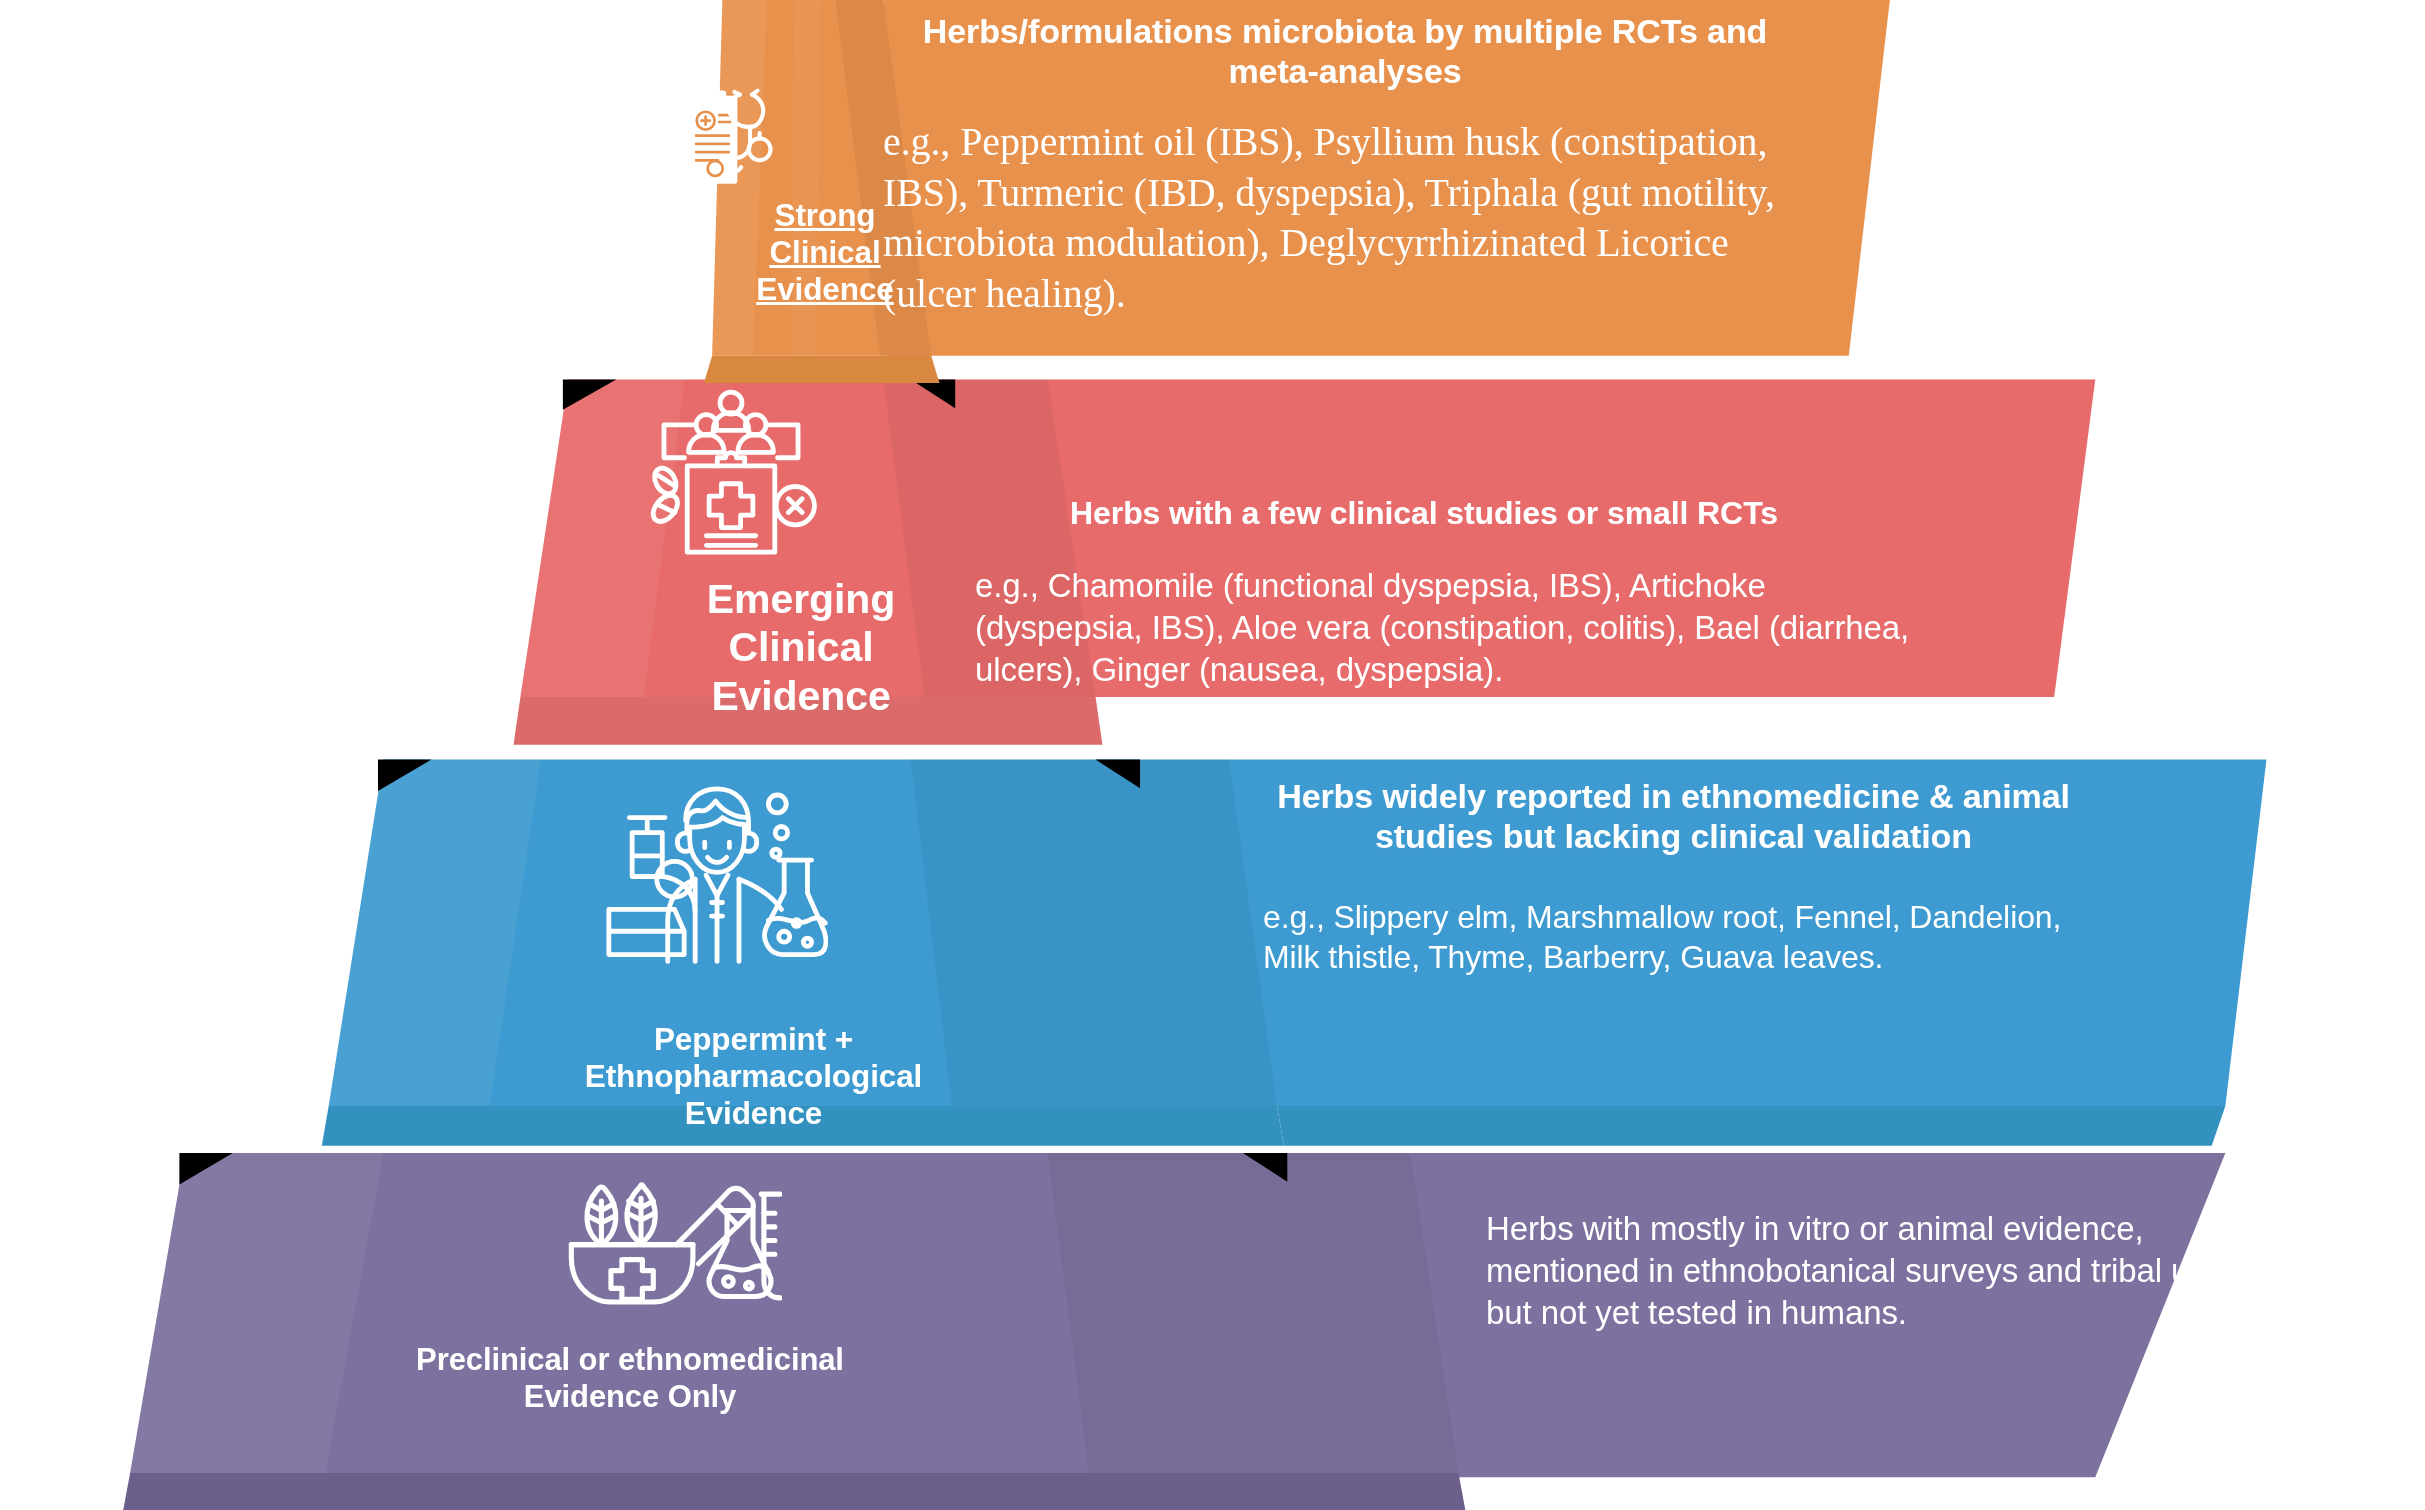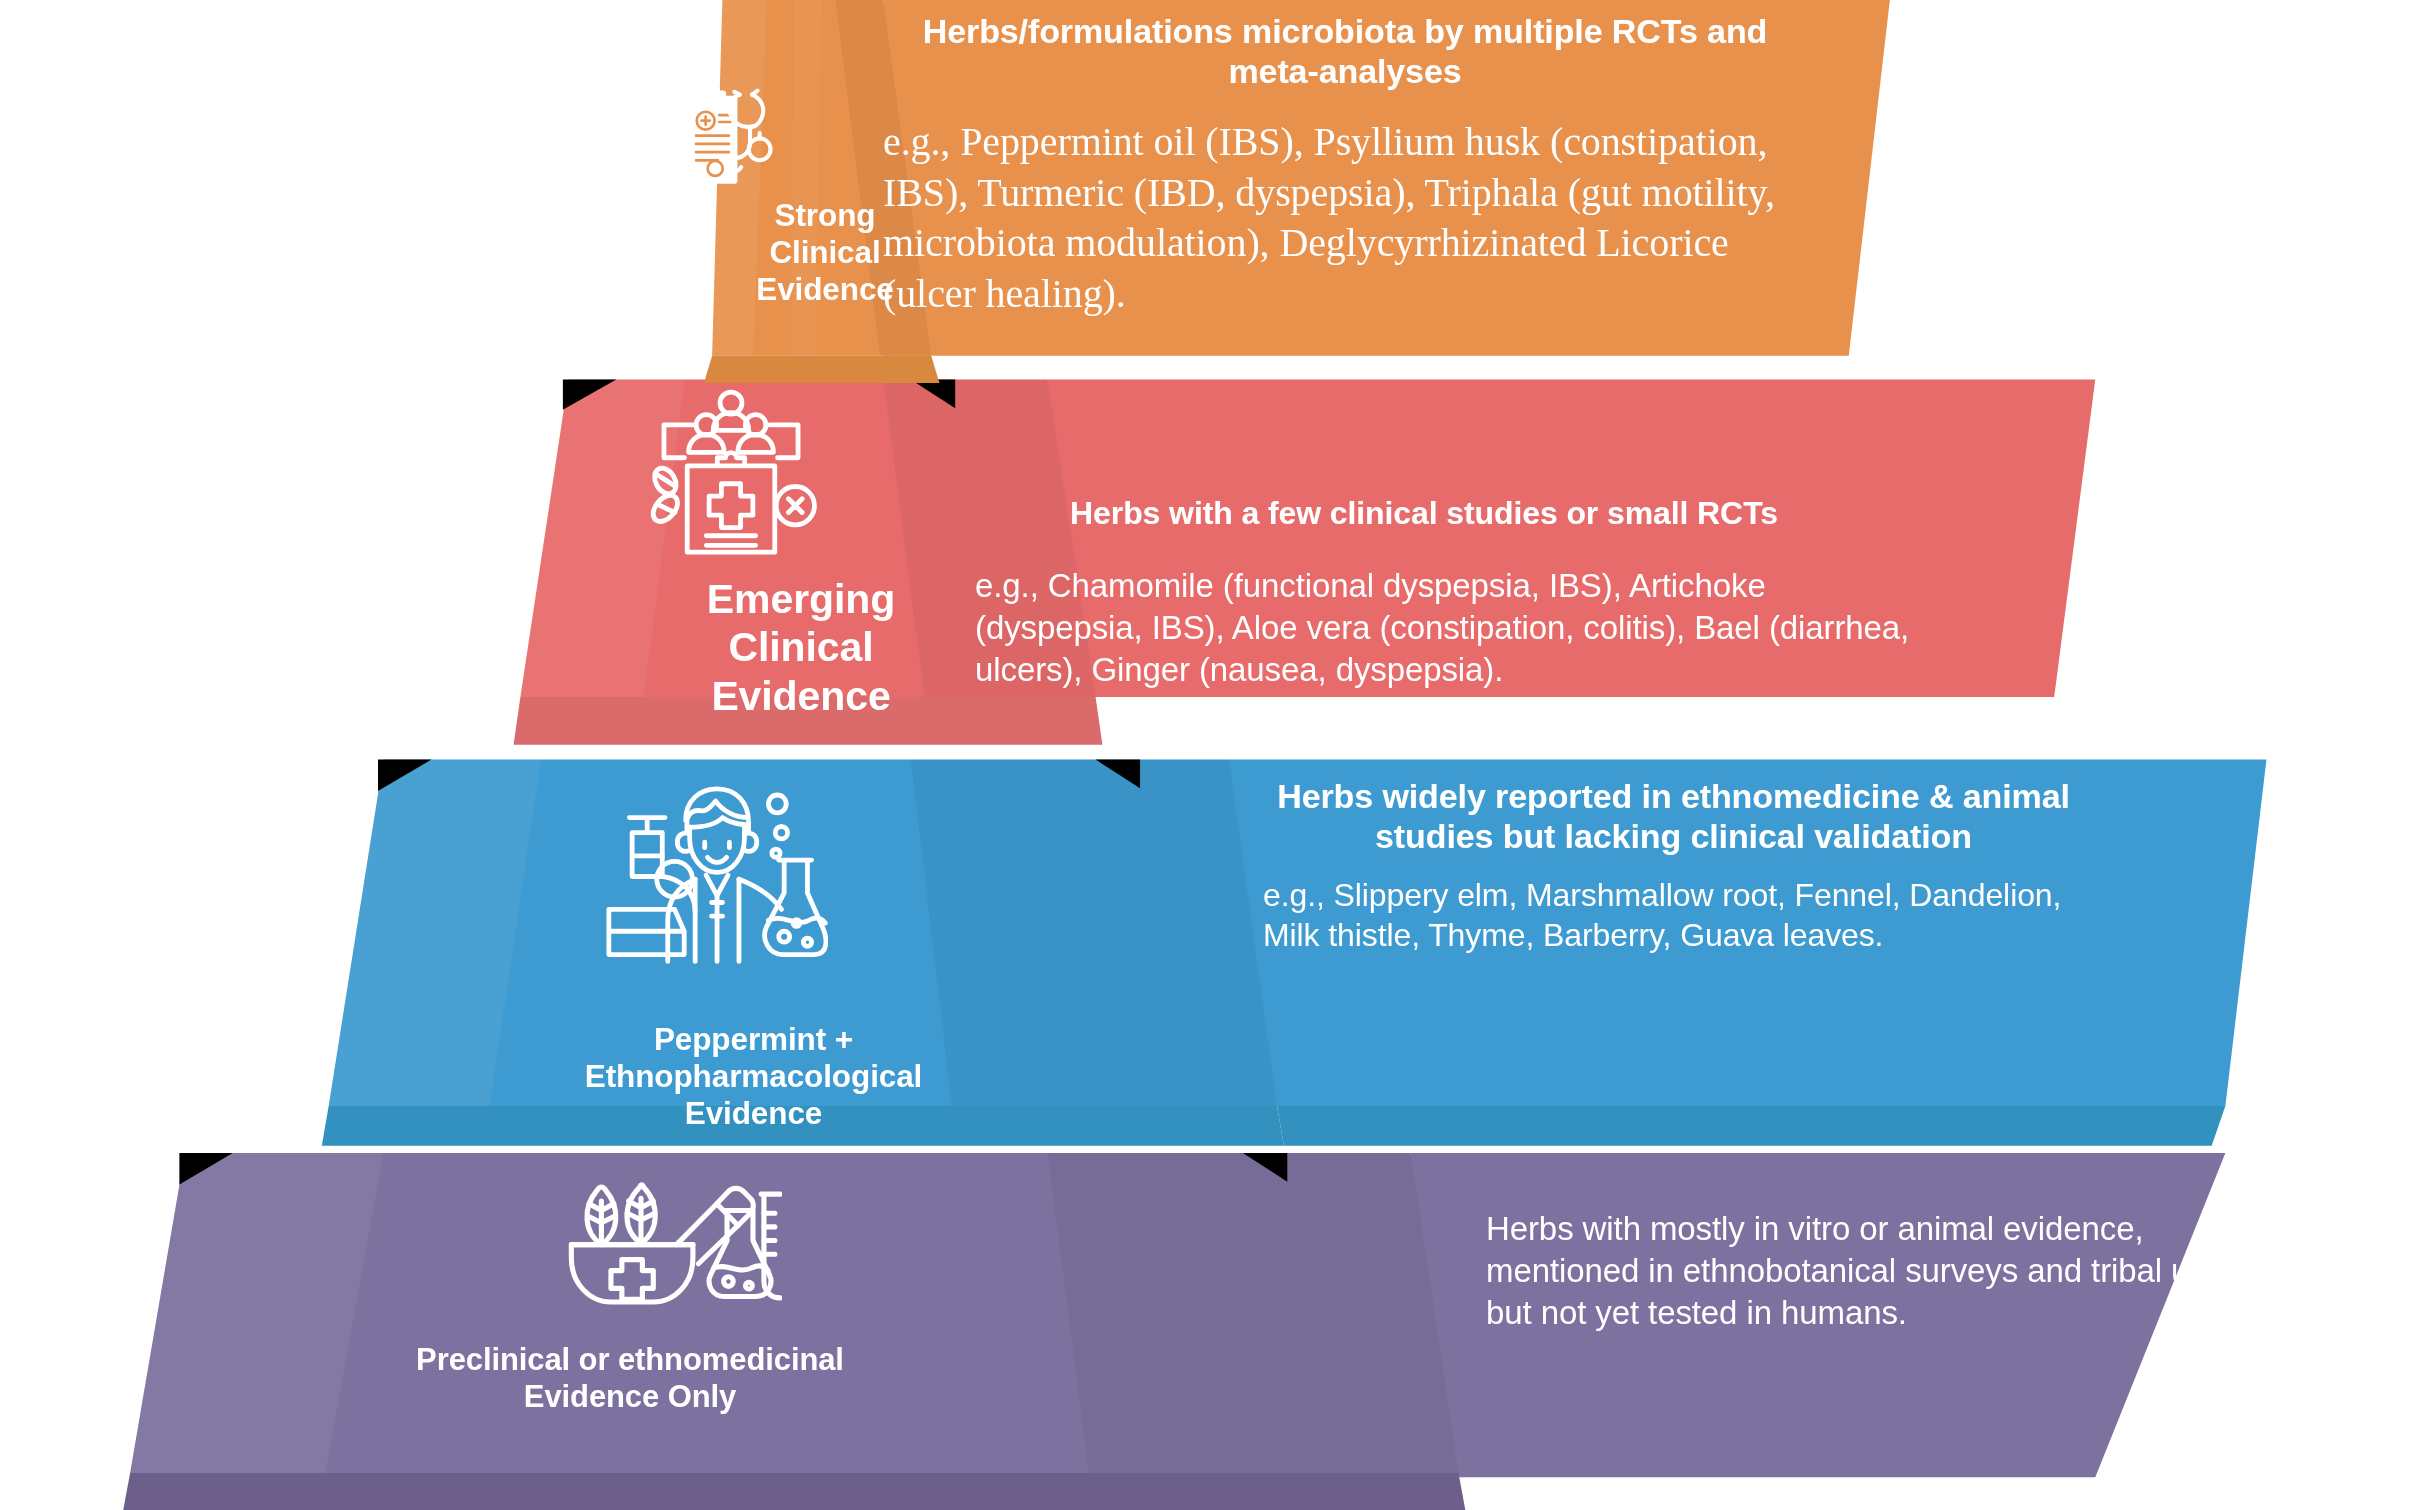--- a/index.html
+++ b/index.html
@@ -143,21 +143,21 @@
 
         <path d="M258 124 L306 124 M266 124 L266 172 L240 222 C232 240 244 262 264 262 L310 262 C330 262 330 240 322 222 L300 172 L300 124"></path>
         <path d="M243 212 C262 202 284 222 302 212 C312 206 320 208 326 216"></path>
         <circle cx="266" cy="236" r="8"></circle>
         <circle cx="300" cy="244" r="6"></circle>
         <circle cx="284" cy="216" r="5"></circle>
       </svg>
     </div>
 
     <div class="txtcol" style="left:1225px;top:27px;width:897px;">
-      <div class="head" style="font-size:34px;margin-bottom:18px;">Herbs widely reported in ethnomedicine &amp; animal studies but lacking clinical validation</div>
+      <div class="head" style="font-size:34px;margin-bottom:40px;">Herbs widely reported in ethnomedicine &amp; animal studies but lacking clinical validation</div>
       <div class="body" style="font-size:32px;padding-left:38px;">e.g., Slippery elm, Marshmallow root, Fennel, Dandelion, Milk thistle, Thyme, Barberry, Guava leaves.</div>
     </div>
   </div>
 
   <div class="tier" style="top:370px;height:394px;">
     <svg class="poly" viewBox="0 0 3543 576" preserveAspectRatio="none">
       <polygon points="1530,14 3060,14 3000,478 1530,478" fill="#E86B6B"></polygon>
       <polygon points="830,14 1530,14 1600,478 760,478" fill="#E86B6B"></polygon>
       <polygon points="830,14 1000,14 940,478 760,478" fill="#FFFFFF" opacity="0.06"></polygon>
       <polygon points="1290,14 1530,14 1600,478 1350,478" fill="#000000" opacity="0.05"></polygon>
@@ -216,21 +216,21 @@
     <svg class="poly" viewBox="0 0 3543 560" preserveAspectRatio="none">
       <polygon points="1290,0 2760,0 2700,520 1290,520" fill="#E8914C"></polygon>
       <polygon points="1055,0 1290,0 1360,520 1040,520" fill="#E8914C"></polygon>
       <polygon points="1055,0 1120,0 1100,520 1040,520" fill="#FFFFFF" opacity="0.07"></polygon>
       <polygon points="1220,0 1290,0 1360,520 1285,520" fill="#000000" opacity="0.05"></polygon>
       <polygon points="1160,0 1200,0 1190,520 1155,520" fill="#FFFFFF" opacity="0.04"></polygon>
 
       <polygon points="1040,520 1360,520 1372,560 1028,560" fill="#D9883F"></polygon>
     </svg>
 
-    <div class="tierlabel" style="left:664px;top:197px;width:322px;font-size:31.5px;">
+    <div class="tierlabel" style="left:664px;top:197px;width:322px;font-size:31.5px;text-decoration:underline;">
       <div>Strong</div>
       <div>Clinical</div>
       <div>Evidence</div>
     </div>
 
     <div class="icon" style="left:659px;top:81px;width:137px;height:123px;">
       <svg viewBox="0 0 200 180" fill="none" stroke="#ffffff" stroke-width="6" stroke-linecap="round" stroke-linejoin="round">
 
         <path d="M46 26 L110 26 L110 146 L46 146 Z" fill="#ffffff" stroke="#ffffff" stroke-width="9"></path>
         <path d="M68 26 L68 18 L76 18 C76 11 86 11 86 18 L94 18 L94 26" fill="#ffffff" stroke="#ffffff" stroke-width="8"></path>

